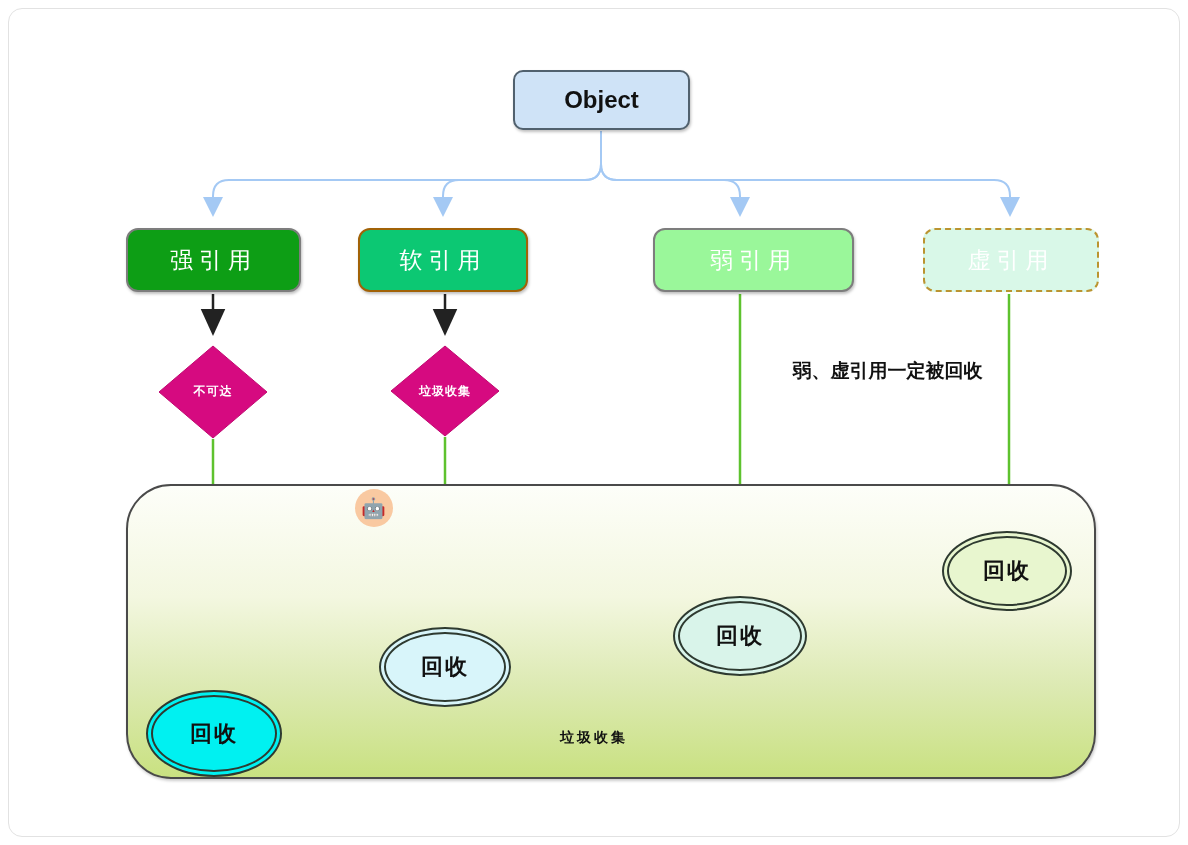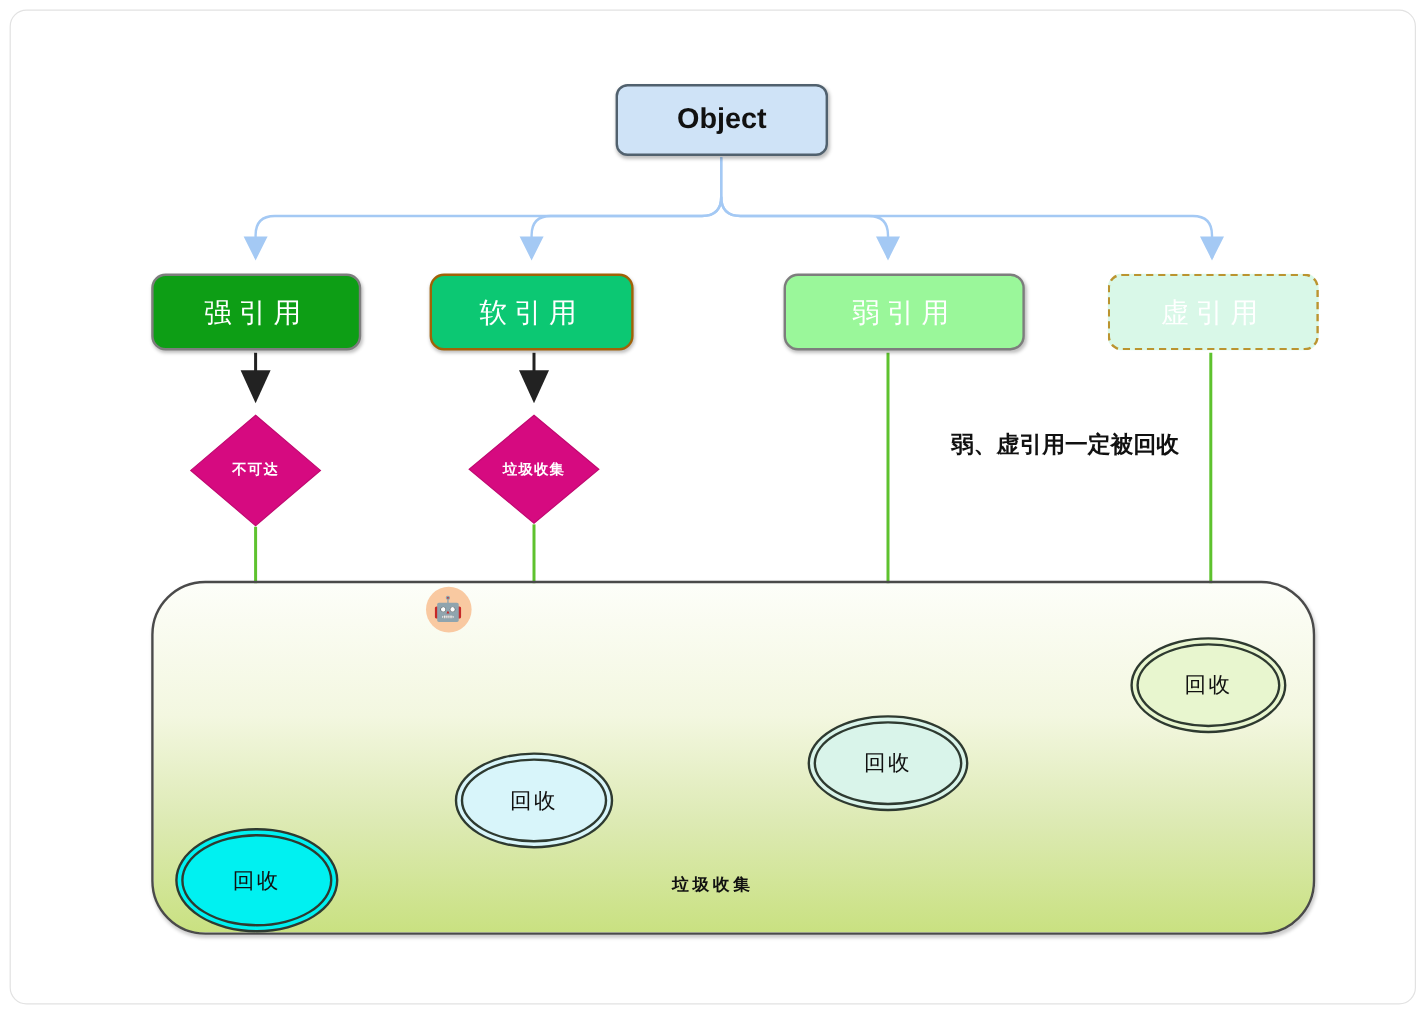--- a/index.html
+++ b/index.html
@@ -49,21 +49,21 @@
     font-size:14px;font-weight:bold;color:#111;letter-spacing:3px;
   }
 
   .ellipse{
     position:absolute;border:2px solid #2e3a30;border-radius:50%;
     padding:3px;box-sizing:border-box;
   }
   .ellipse .inner{
     width:100%;height:100%;border:2px solid #2e3a30;border-radius:50%;
     display:flex;align-items:center;justify-content:center;box-sizing:border-box;
-    font-size:18px;font-weight:normal;color:#111;letter-spacing:2px;
+    font-size:22px;font-weight:bold;color:#111;letter-spacing:2px;
   }
   .e1{left:146px;top:690px;width:136px;height:87px;background:#00f1f1;}
   .e1 .inner{background:#00f1f1;}
   .e2{left:379px;top:627px;width:132px;height:80px;background:#d8f5fa;}
   .e2 .inner{background:#d8f5fa;}
   .e3{left:673px;top:596px;width:134px;height:80px;background:#d9f4ea;}
   .e3 .inner{background:#d9f4ea;}
   .e4{left:942px;top:531px;width:130px;height:80px;background:#e8f6cf;}
   .e4 .inner{background:#e8f6cf;}
 

